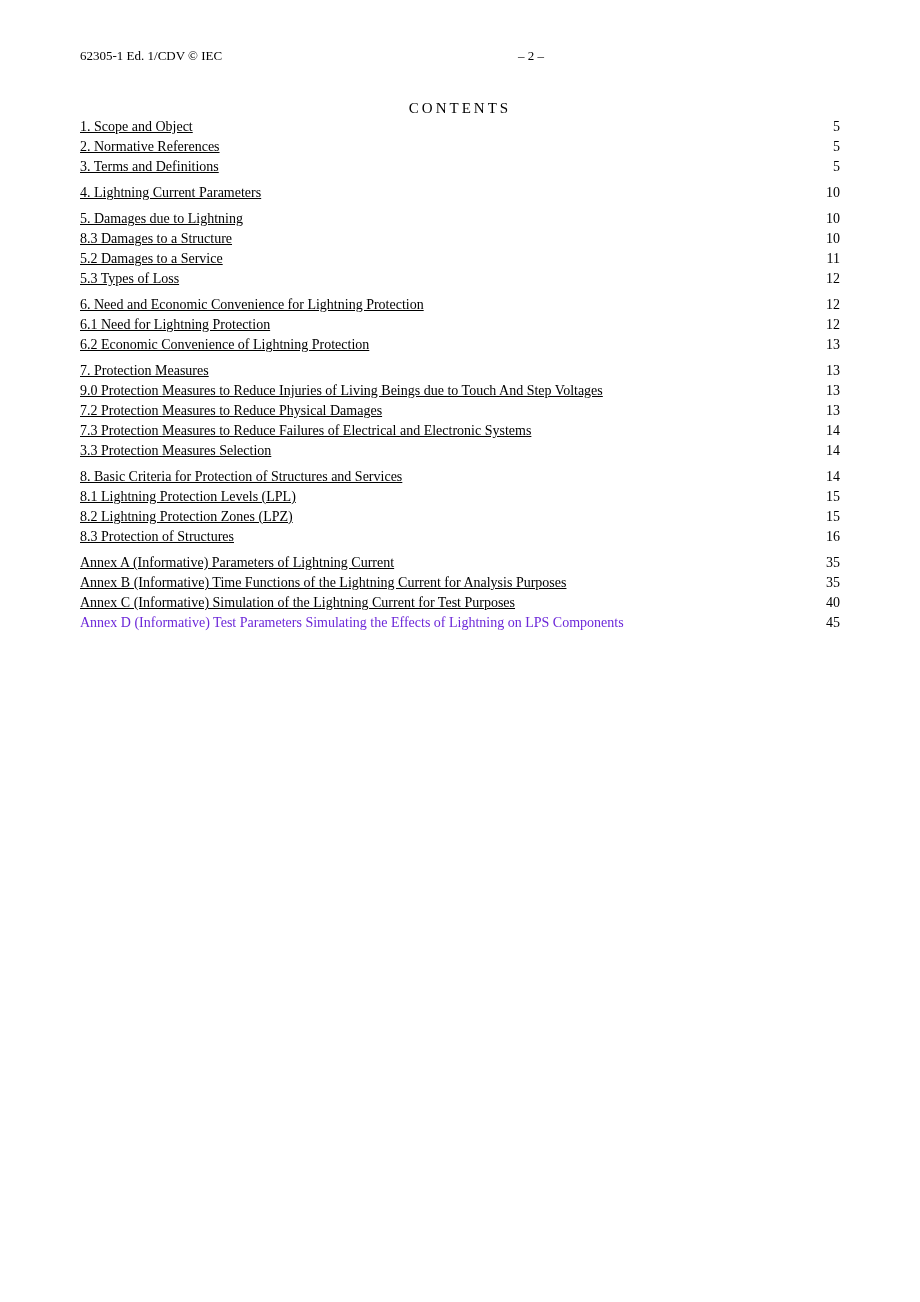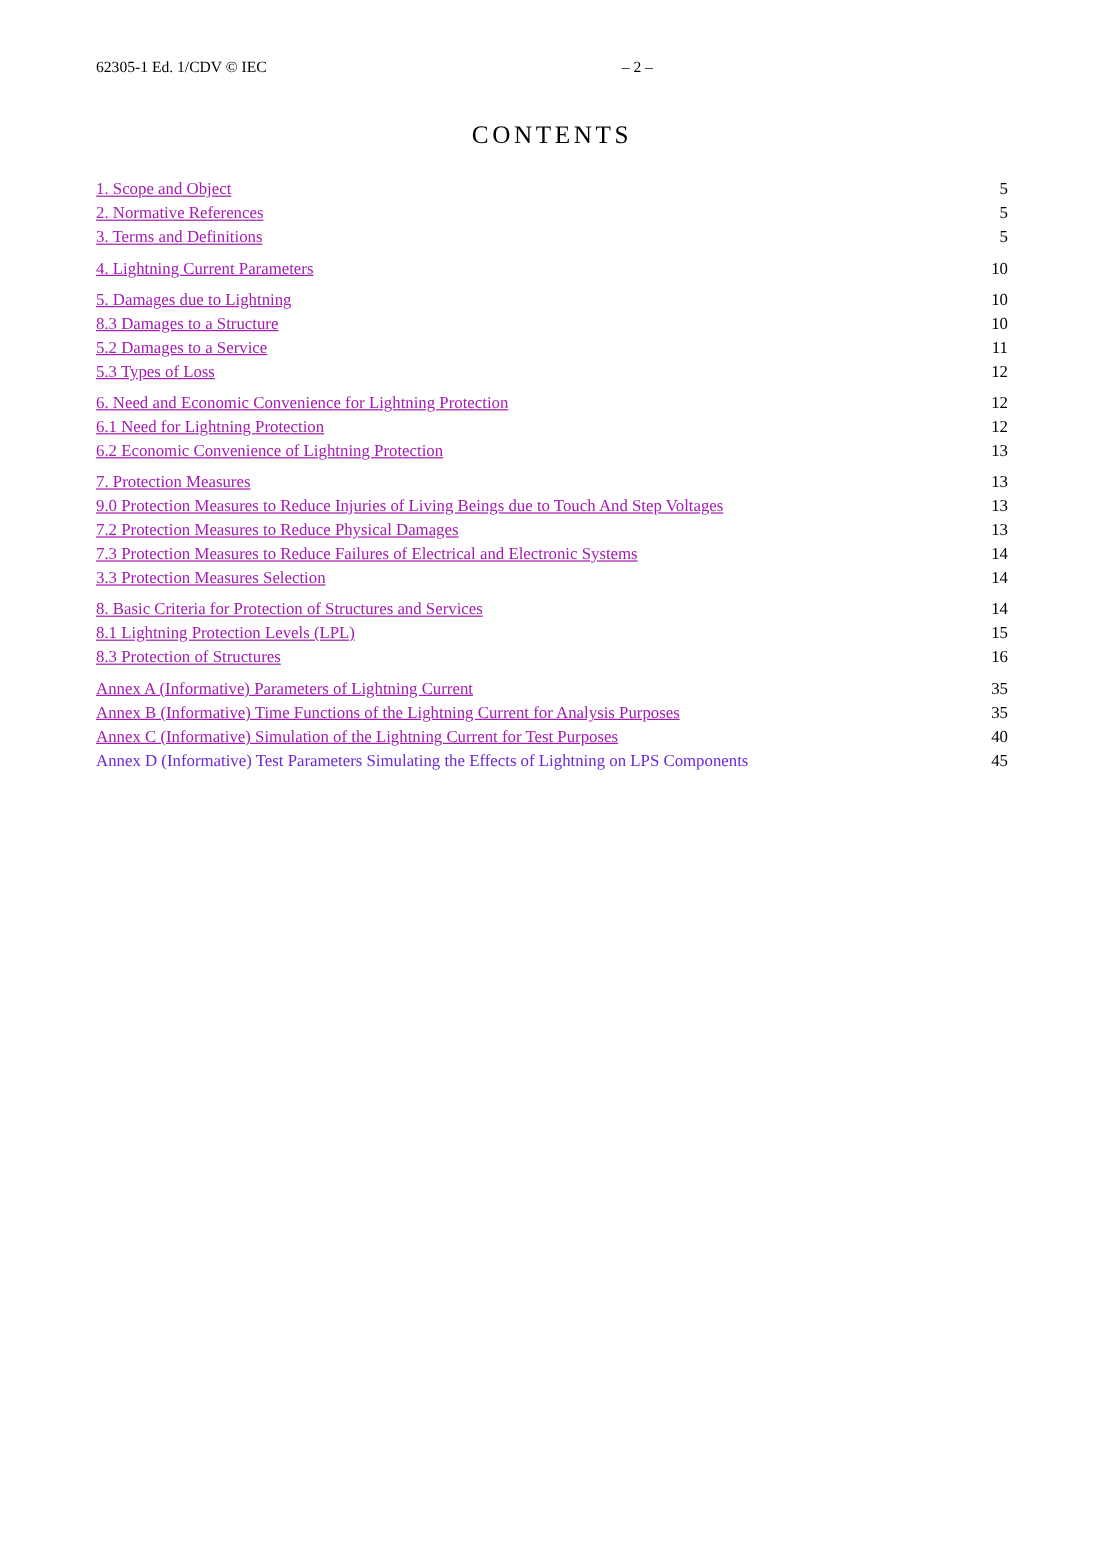--- a/index.html
+++ b/index.html
@@ -36,39 +36,38 @@
       color: #000;
     }
 
     .header-center {
       font-size: 13px;
       color: #000;
     }
 
     .contents-title {
       text-align: center;
-      font-size: 21px;
+      font-size: 15px;
       font-weight: normal;
       letter-spacing: 3px;
-      margin-bottom: 24px;
       color: #000;
     }
 
     .toc-table {
       width: 100%;
       border-collapse: collapse;
     }
 
     .toc-table tr td {
       padding: 2px 0;
       vertical-align: top;
     }
 
     .toc-link {
-      color: #a21caf;
+      color: #000000;
       text-decoration: underline;
       cursor: pointer;
       font-size: 14px;
     }
 
     .toc-no-link {
       color: #6d28d9;
       text-decoration: none;
       font-size: 14px;
     }
@@ -184,20 +183,24 @@
         </tr>
         <tr>
           <td class="toc-indent-0"><a class="toc-link" href="#">8.   Basic Criteria for Protection of Structures and Services</a></td>
           <td class="toc-page" style="width: 40px;">14</td>
         </tr>
         <tr>
           <td class="toc-indent-1"><a class="toc-link" href="#">8.1   Lightning Protection Levels (LPL)</a></td>
           <td class="toc-page" style="width: 40px;">15</td>
         </tr>
         <tr>
+          <td class="toc-indent-1"><a class="toc-link" href="#">8.2   Lightning Protection Zones (LPZ)</a></td>
+          <td class="toc-page" style="width: 40px;">15</td>
+        </tr>
+        <tr>
           <td class="toc-indent-1"><a class="toc-link" href="#">8.3   Protection of Structures</a></td>
           <td class="toc-page" style="width: 40px;">16</td>
         </tr>
         <tr class="row-spacer">
           <td colspan="2"></td>
         </tr>
         <tr>
           <td class="toc-indent-0"><a class="toc-link" href="#">Annex A (Informative)  Parameters of Lightning Current</a></td>
           <td class="toc-page" style="width: 40px;">35</td>
         </tr>

